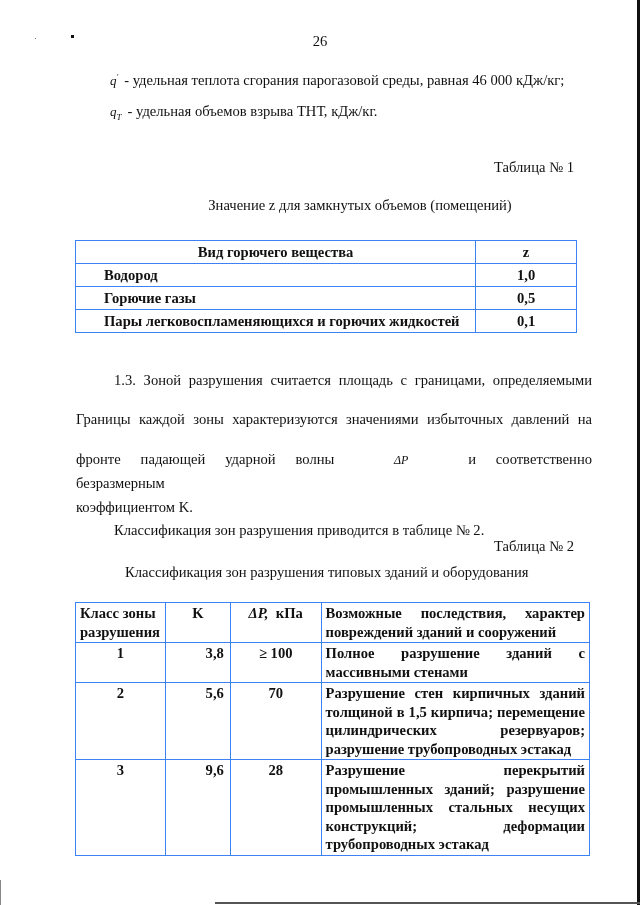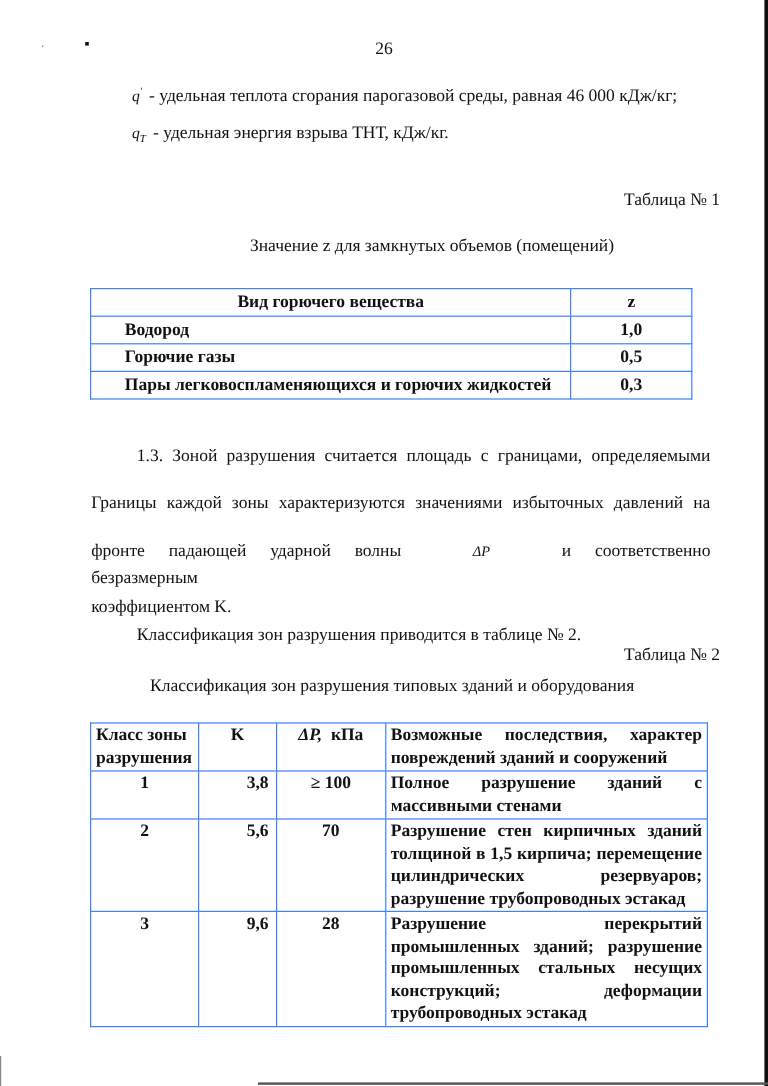--- a/index.html
+++ b/index.html
@@ -11,21 +11,21 @@
     }
     .edge-right { position: absolute; left: 637px; top: 0; width: 3px; height: 905px; background: #111; }
     .edge-left { position: absolute; left: 0; top: 880px; width: 1px; height: 25px; background: #888; }
     .edge-bottom { position: absolute; left: 215px; top: 902px; width: 425px; height: 2px; background: #555; }
     .speck { position: absolute; width: 3px; height: 3px; background: #111; }
     .abs { position: absolute; white-space: nowrap; }
     .page-num { left: 0; width: 640px; text-align: center; top: 33px; }
     .var-line { left: 110px; }
     .var-line .sym { font-style: italic; font-size: 13px; margin-right: 6px; }
     .var-line .sym sub { font-size: 9px; }
-    .right-cap { right: 40px; }
+    .right-cap { right: 66px; }
     .center-cap { left: 0; width: 640px; text-align: center; padding-left: 40px; }
 
     table { border-collapse: collapse; position: absolute; }
     td, th { border: 1px solid #3b82f6; font-weight: bold; padding: 0 4px; vertical-align: top; }
 
     #t1 { left: 75px; top: 240px; width: 502px; }
     #t1 td { height: 22px; line-height: 22px; }
     #t1 .c1 { width: 384px; padding-left: 28px; }
     #t1 .c2 { width: 98px; text-align: center; }
     #t1 .hdr .c1 { text-align: center; padding-left: 4px; }
@@ -58,21 +58,21 @@
 <div class="edge-bottom"></div>
 <div class="speck" style="left:71px;top:35px;"></div>
 <div class="speck" style="left:35px;top:38px;width:1px;height:1px;background:#777;"></div>
 
 <div class="abs page-num">26</div>
 
 <div class="abs var-line" style="top:72px;">
   <span class="sym"><span>q</span><sup style="font-size:8px;">'</sup></span><span>- удельная теплота сгорания парогазовой среды, равная 46 000 кДж/кг;</span>
 </div>
 <div class="abs var-line" style="top:103px;">
-  <span class="sym"><span>q</span><sub>T</sub></span><span>- удельная энергия взрыва ТНТ, кДж/кг.</span>
+  <span class="sym"><span>q</span><sub>T</sub></span><span>- удельная объемов взрыва ТНТ, кДж/кг.</span>
 </div>
 
 <div class="abs right-cap" style="top:159px;">Таблица № 1</div>
 <div class="abs center-cap" style="top:197px;">Значение z для замкнутых объемов (помещений)</div>
 
 <table id="t1">
   <tbody>
       <tr class="hdr">
     <td class="c1">Вид горючего вещества</td>
     <td class="c2">z</td>
@@ -80,21 +80,21 @@
   <tr>
     <td class="c1">Водород</td>
     <td class="c2">1,0</td>
   </tr>
   <tr>
     <td class="c1">Горючие газы</td>
     <td class="c2">0,5</td>
   </tr>
   <tr>
     <td class="c1">Пары легковоспламеняющихся и горючих жидкостей</td>
-    <td class="c2">0,3</td>
+    <td class="c2">0,1</td>
   </tr>
 </tbody>
   </table>
 
 <div class="para" style="top:353px;">
   <span class="jl"><span class="indent"></span><span>1.3. Зоной разрушения считается площадь с границами, определяемыми</span></span>
   <span class="jl">Границы каждой зоны характеризуются значениями избыточных давлений на</span>
   <span class="jl" style="word-spacing:10px;"><span>фронте падающей ударной волны</span> &nbsp; <span class="dp">ΔP</span> &nbsp; <span>и соответственно безразмерным</span></span>
   <span class="ll">коэффициентом K.</span>
   <span class="ll"><span class="indent"></span><span>Классификация зон разрушения приводится в таблице № 2.</span></span>

